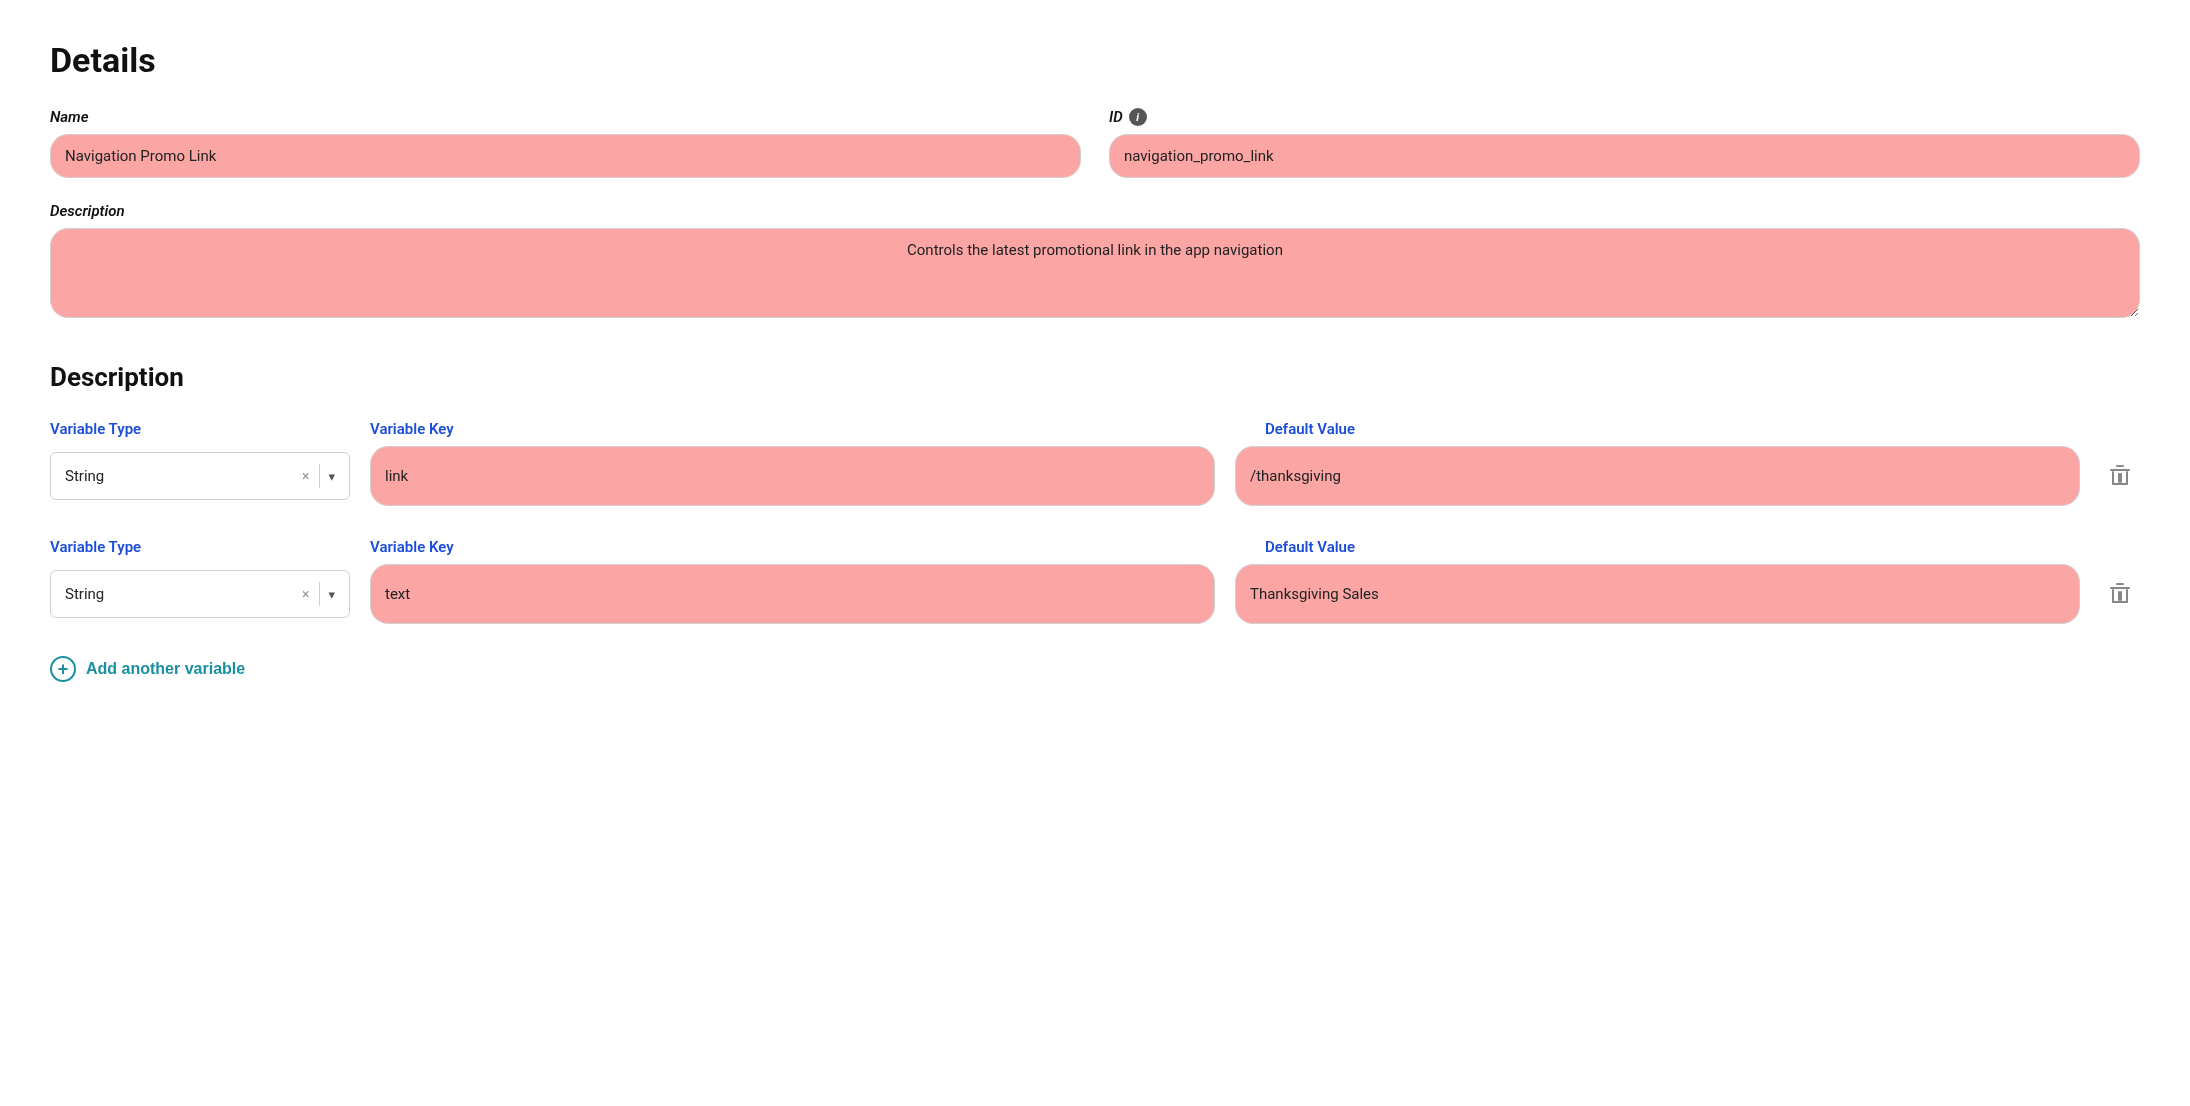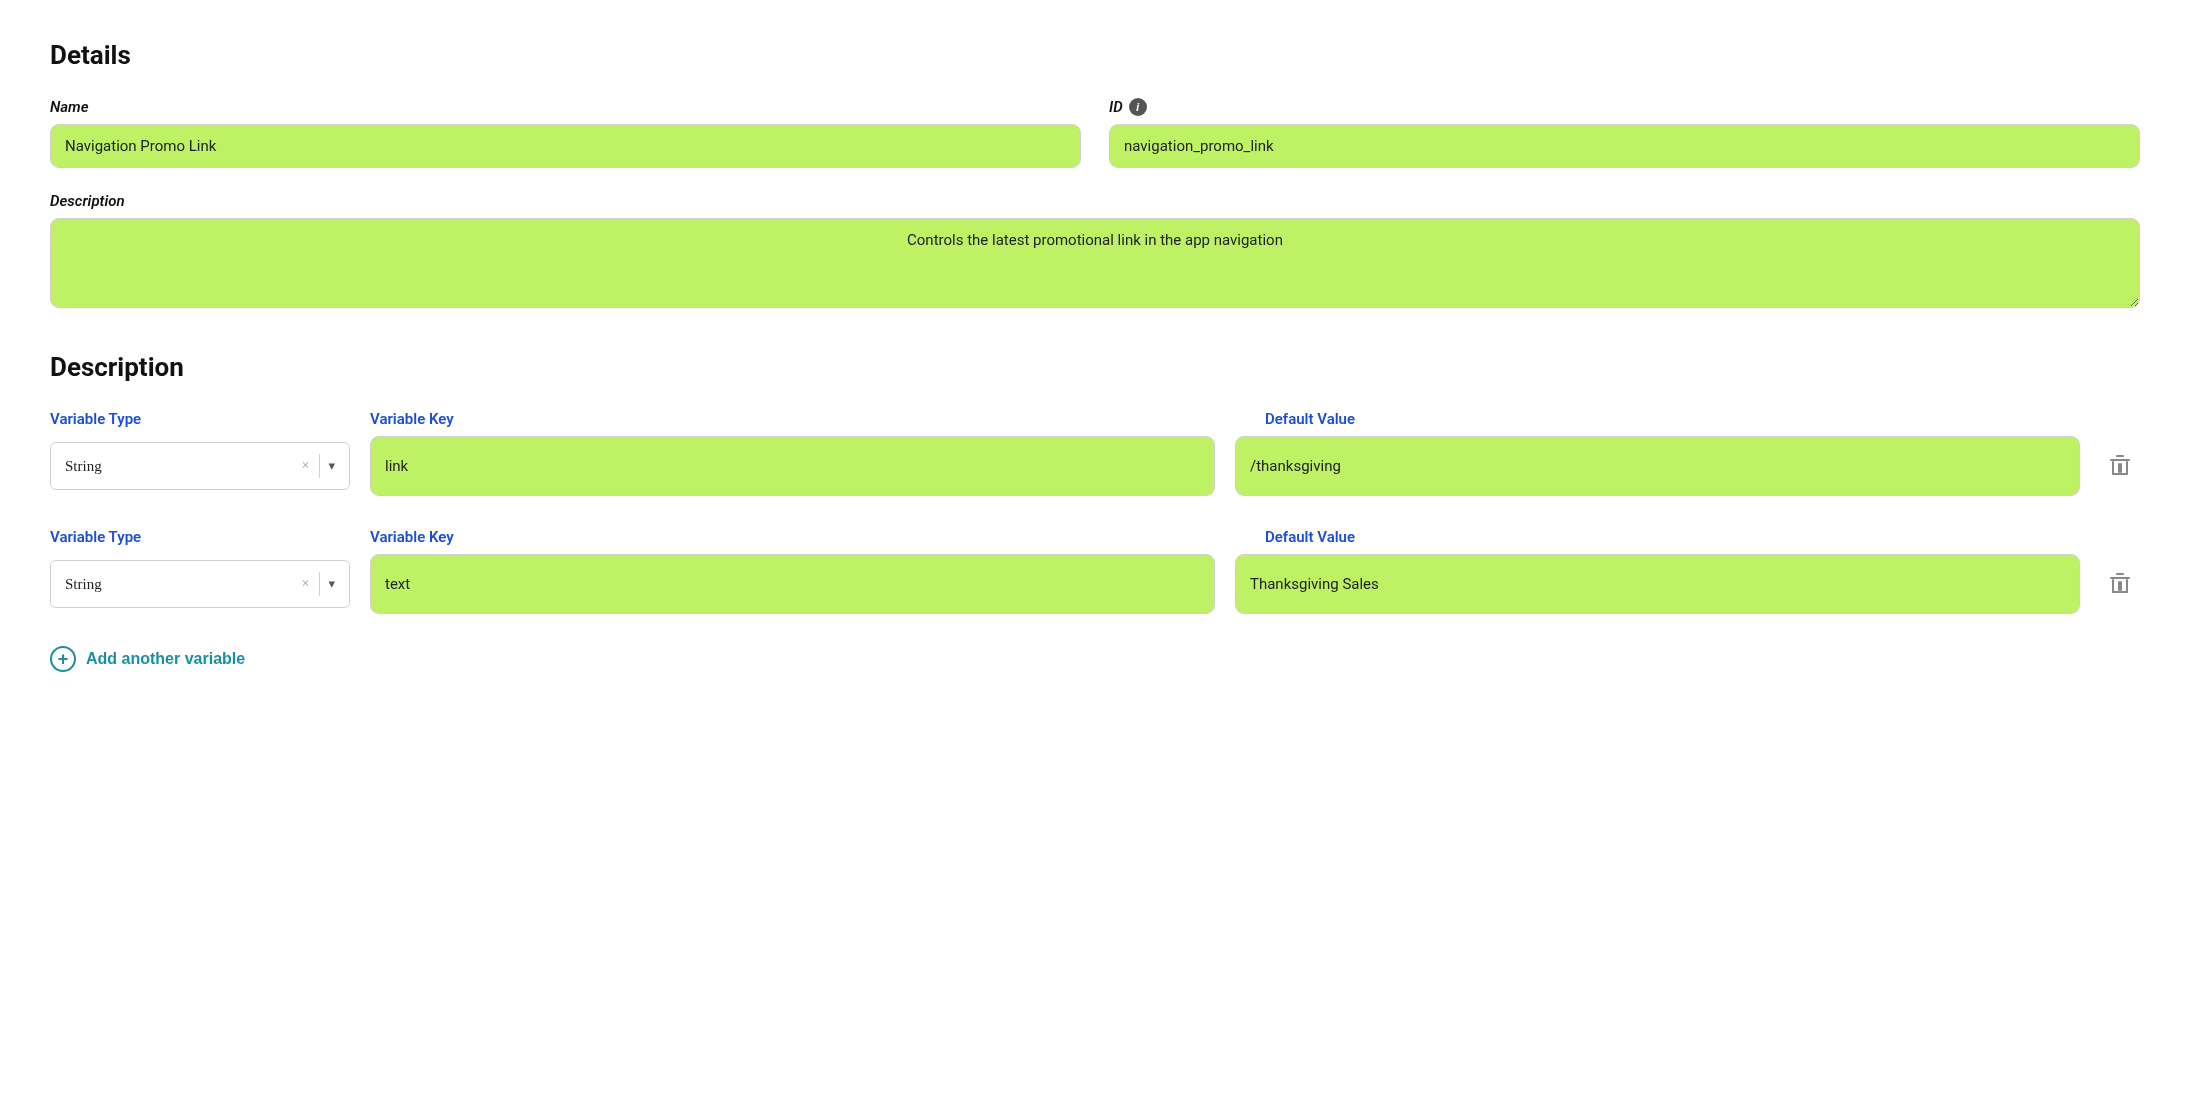--- a/index.html
+++ b/index.html
@@ -10,21 +10,21 @@
 
     body {
       font-family: -apple-system, BlinkMacSystemFont, 'Segoe UI', Roboto, Helvetica, Arial, sans-serif;
       background: #ffffff;
       color: #1a1a1a;
       padding: 40px 50px;
       font-size: 16px;
     }
 
     .section-title {
-      font-size: 26px;
+      font-size: 34px;
       font-weight: 700;
       color: #111;
       margin-bottom: 28px;
     }
 
     .details-section {
       margin-bottom: 40px;
     }
 
     .field-row {
@@ -62,25 +62,25 @@
       font-size: 11px;
       font-weight: 700;
       cursor: default;
     }
 
     input[type="text"],
     textarea {
       width: 100%;
       padding: 12px 14px;
       border: 1.5px solid #d0d0d0;
-      border-radius: 9px;
+      border-radius: 18px;
       font-size: 15px;
       color: #222;
       outline: none;
-      background: #bef264;
+      background: #fca5a5;
       font-family: inherit;
     }
 
     textarea {
       resize: vertical;
       min-height: 90px;
       text-align: center;
     }
 
     .description-group {
@@ -146,21 +146,20 @@
 
     .select-wrapper {
       position: relative;
       display: flex;
       align-items: center;
       border: 1.5px solid #d0d0d0;
       border-radius: 6px;
       background: #fff;
       padding: 0 10px;
       height: 48px;
-      font-family: Liberation Serif, serif;
     }
 
     .select-value {
       flex: 1;
       font-size: 15px;
       color: #222;
       padding: 0 4px;
     }
 
     .select-clear {

